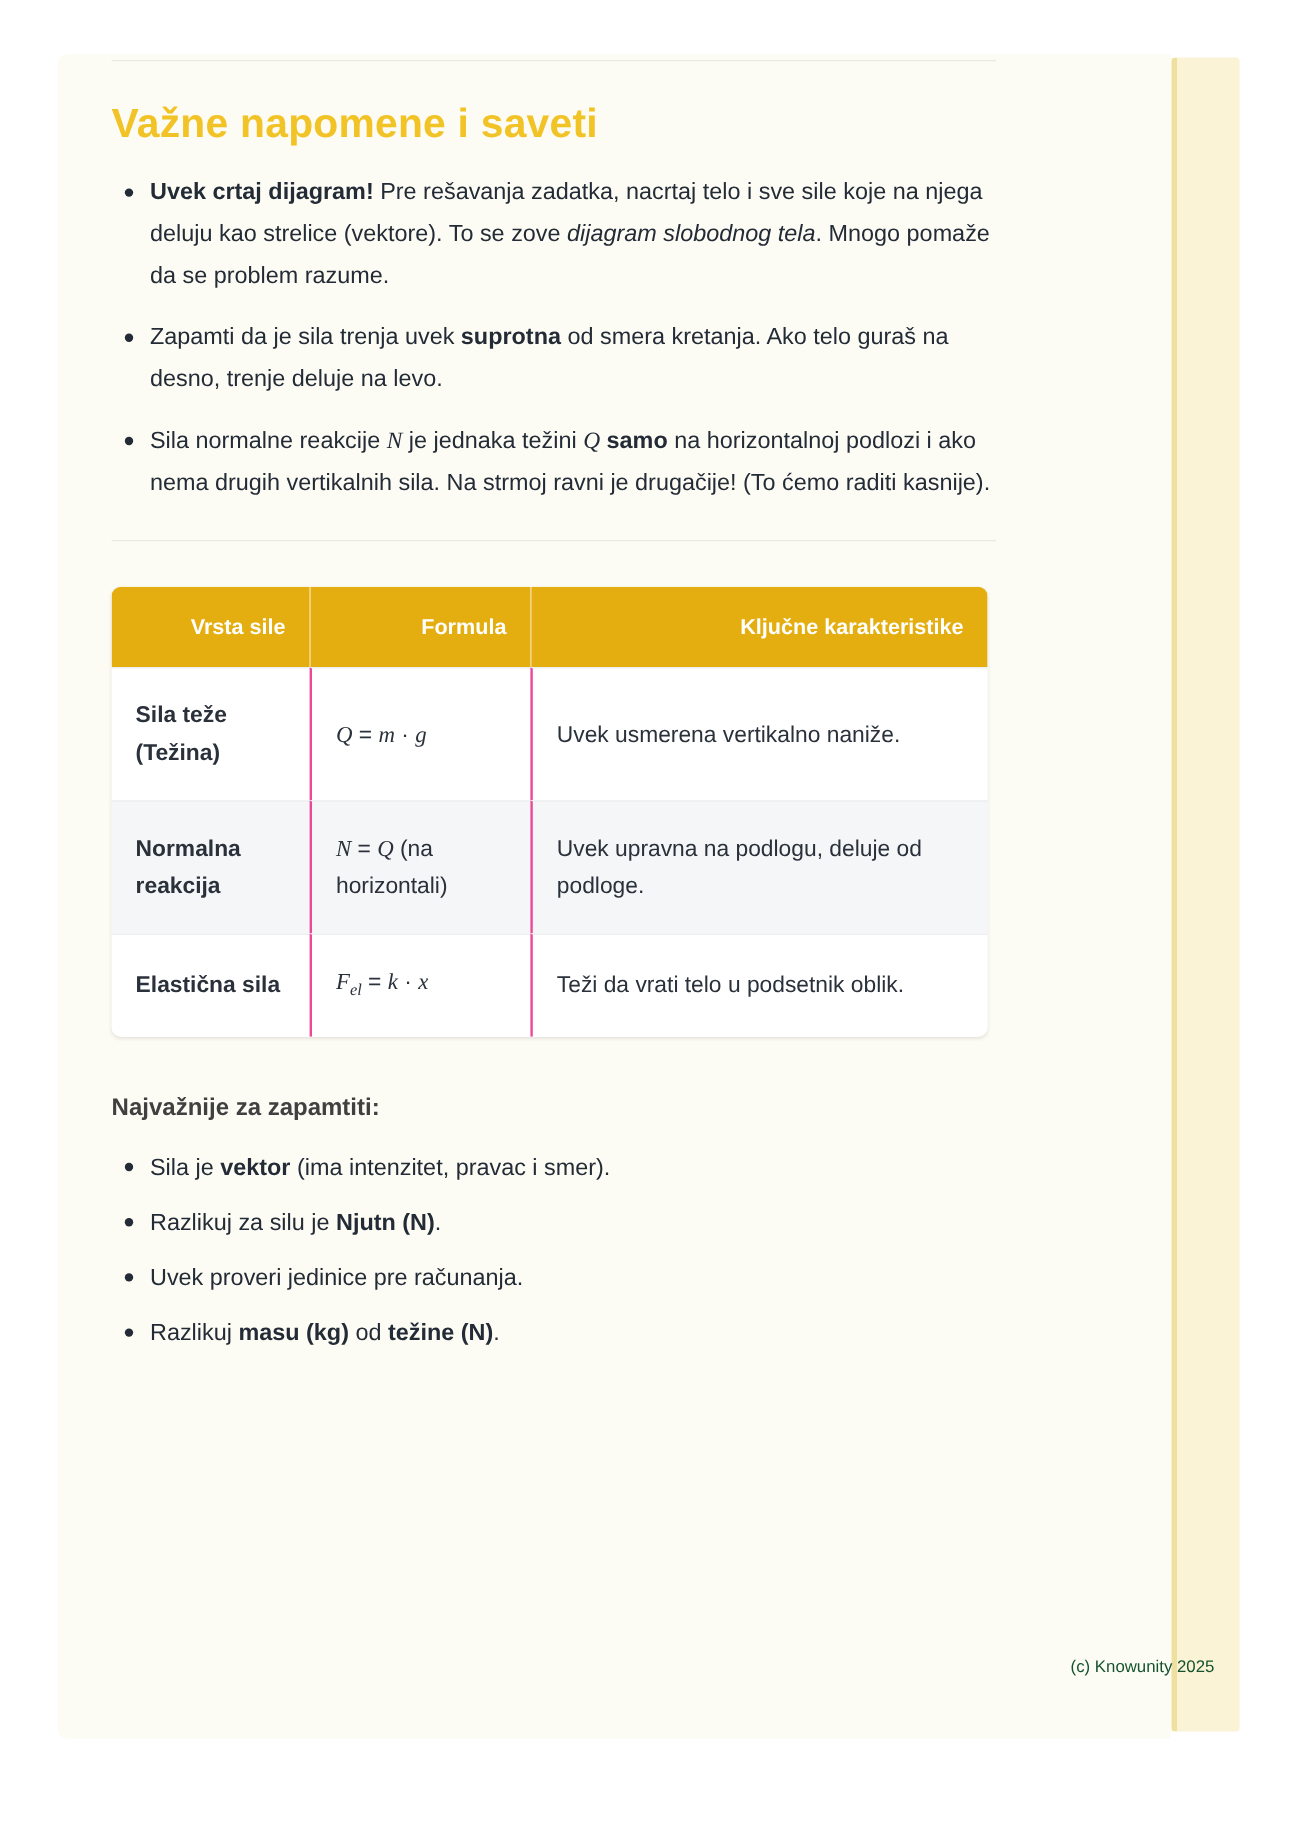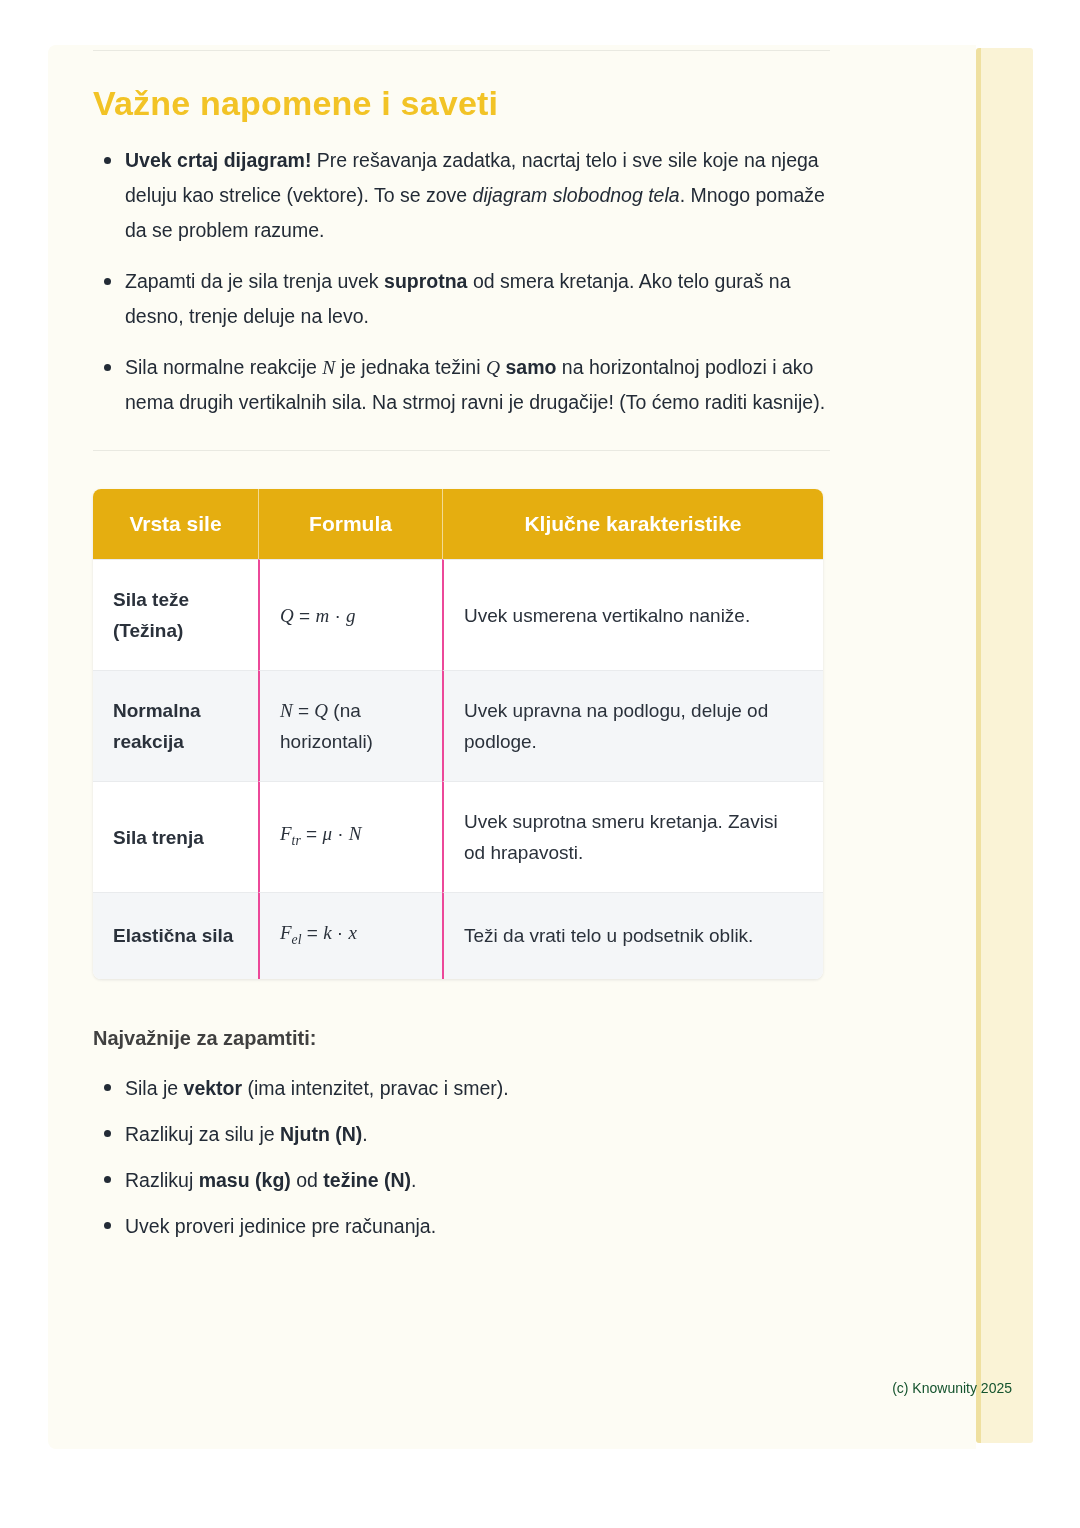--- a/index.html
+++ b/index.html
@@ -69,22 +69,22 @@
     width:730px;
     border-collapse:separate;border-spacing:0;
     border-radius:8px;
     overflow:hidden;
     background:#fff;
     box-shadow:0 1px 3px rgba(16,24,40,.10);
   }
   table.forces th{
     background:#E5AE10;
     color:#ffffff;
-    font-size:21px;font-weight:700;
-    text-align:center;
+    font-size:18px;font-weight:700;
+    text-align:right;
     padding:23px 20px;
     border-left:1px solid rgba(255,255,255,.55);
   }
   table.forces th:first-child{border-left:none;}
   table.forces td{
     padding:24px 20px;
     font-size:19px;
     line-height:31px;
     color:#2A313B;
     vertical-align:middle;
@@ -140,39 +140,34 @@
           <td class="col-type">Sila teže (Težina)</td>
           <td class="col-formula"><span class="m">Q</span><span> = </span><span class="m">m</span><span> · </span><span class="m">g</span></td>
           <td class="col-desc">Uvek usmerena vertikalno naniže.</td>
         </tr>
         <tr>
           <td class="col-type">Normalna reakcija</td>
           <td class="col-formula"><span class="m">N</span><span> = </span><span class="m">Q</span><span> (na horizontali)</span></td>
           <td class="col-desc">Uvek upravna na podlogu, deluje od podloge.</td>
         </tr>
         <tr>
-          <td class="col-type">Sila trenja</td>
-          <td class="col-formula"><span class="m">F</span><sub class="m">tr</sub><span> = </span><span class="m">μ</span><span> · </span><span class="m">N</span></td>
-          <td class="col-desc">Uvek suprotna smeru kretanja. Zavisi od hrapavosti.</td>
-        </tr>
-        <tr>
           <td class="col-type">Elastična sila</td>
           <td class="col-formula"><span class="m">F</span><sub class="m">el</sub><span> = </span><span class="m">k</span><span> · </span><span class="m">x</span></td>
           <td class="col-desc">Teži da vrati telo u podsetnik oblik.</td>
         </tr>
       </tbody>
     </table>
 
     <div class="subheading">Najvažnije za zapamtiti:</div>
 
     <ul class="bullets summary">
       <li><span>Sila je </span><span class="b">vektor</span><span> (ima intenzitet, pravac i smer).</span></li>
       <li><span>Razlikuj za silu je </span><span class="b">Njutn (N)</span><span>.</span></li>
+      <li><span>Uvek proveri jedinice pre računanja.</span></li>
       <li><span>Razlikuj </span><span class="b">masu (kg)</span><span> od </span><span class="b">težine (N)</span><span>.</span></li>
-      <li><span>Uvek proveri jedinice pre računanja.</span></li>
     </ul>
 
   </div>
 </div>
 
 <div class="side-stripe"></div>
 
 <div class="footer">(c) Knowunity 2025</div>
 
 </body></html>

